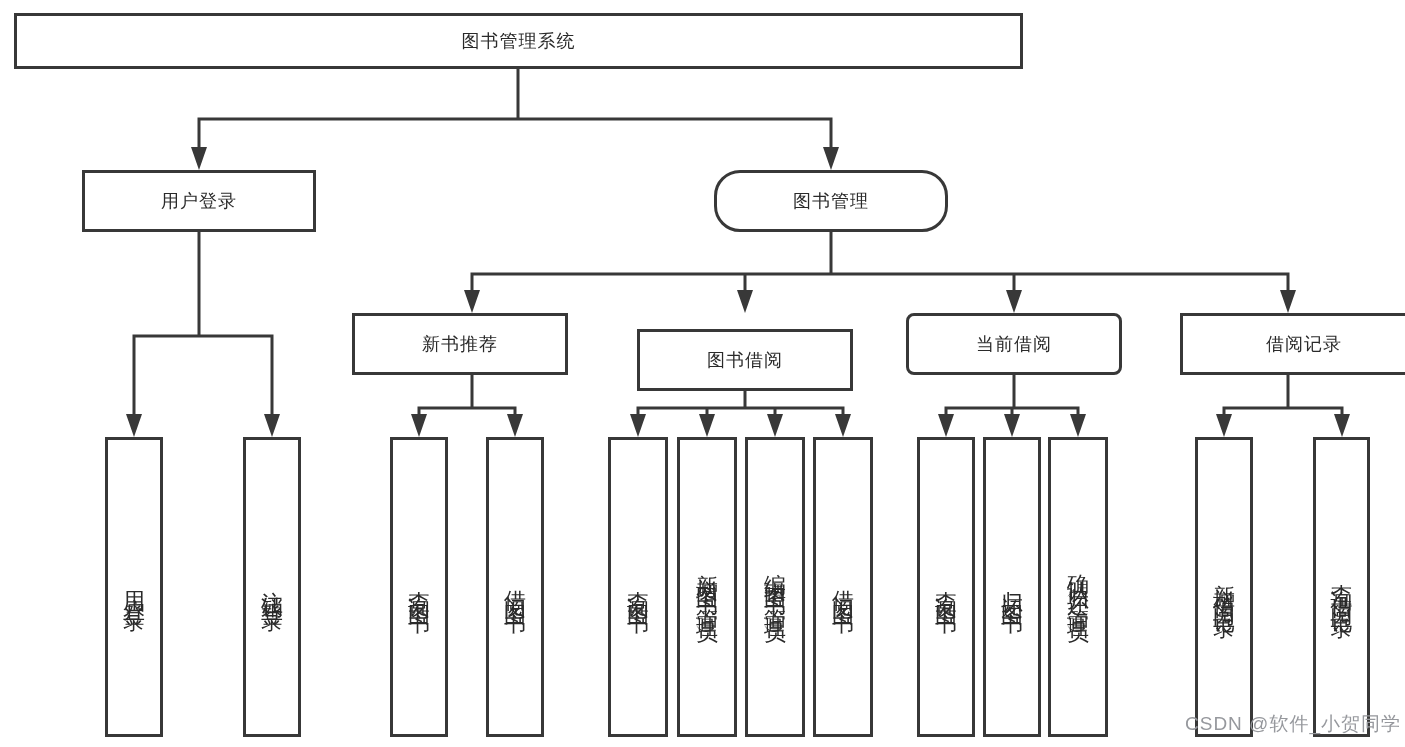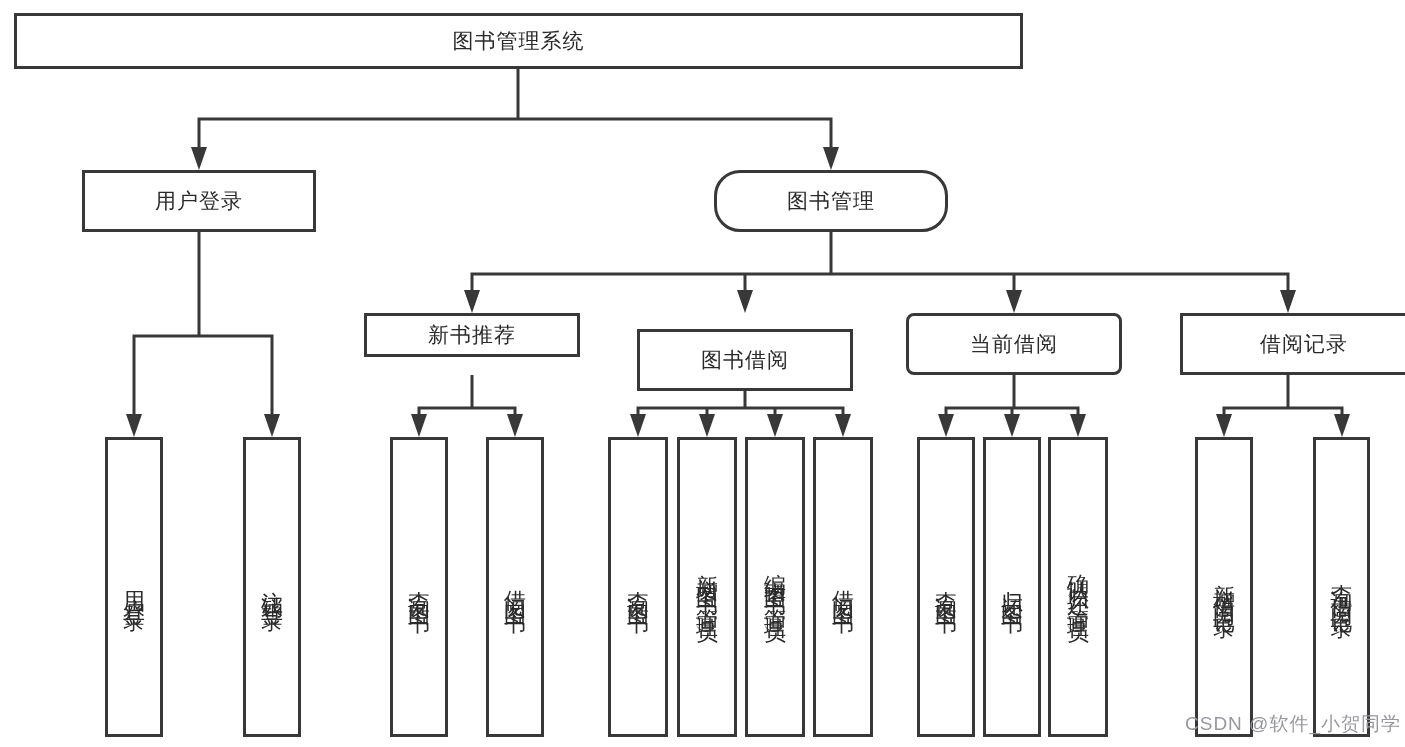--- a/index.html
+++ b/index.html
@@ -12,21 +12,21 @@
   }
   .connectors{position:absolute;left:0;top:0;width:1405px;height:747px;}
   .connectors path{stroke:#383838;stroke-width:3;fill:none;}
   .connectors polygon{fill:#383838;stroke:none;}
   .hbox{
     position:absolute;
     box-sizing:border-box;
     border:3px solid #383838;
     background:#ffffff;
     display:flex;align-items:center;justify-content:center;
-    font-size:21px;color:#2a2a2a;
+    font-size:18px;color:#2a2a2a;
     letter-spacing:1px;
     white-space:nowrap;
   }
   .vbox{
     position:absolute;
     box-sizing:border-box;
     border:3px solid #383838;
     background:#ffffff;
     display:flex;align-items:center;justify-content:center;
     top:437px;height:300px;
@@ -85,21 +85,21 @@
     <path d="M1288 375 V408 M1224 408 H1342 M1224 406.5 V420 M1342 406.5 V420"></path>
     <polygon points="1216,414 1232,414 1224,437"></polygon>
     <polygon points="1334,414 1350,414 1342,437"></polygon>
   </svg>
 
   <div class="hbox" style="left:14px;top:13px;width:1009px;height:56px;">图书管理系统</div>
 
   <div class="hbox" style="left:82px;top:170px;width:234px;height:62px;">用户登录</div>
   <div class="hbox" style="left:714px;top:170px;width:234px;height:62px;border-radius:26px;">图书管理</div>
 
-  <div class="hbox" style="left:364px;top:313px;width:216px;height:44px;">新书推荐</div>
+  <div class="hbox" style="left:352px;top:313px;width:216px;height:62px;">新书推荐</div>
   <div class="hbox" style="left:637px;top:313px;width:216px;height:62px;margin-top:16px;">图书借阅</div>
   <div class="hbox" style="left:906px;top:313px;width:216px;height:62px;border-radius:8px;">当前借阅</div>
   <div class="hbox" style="left:1180px;top:313px;width:248px;height:62px;">借阅记录</div>
 
   <div class="vbox" style="left:105px;width:58px;">
     <span>用户登录</span>
   </div>
   <div class="vbox" style="left:243px;width:58px;">
     <span>注销登录</span>
   </div>

